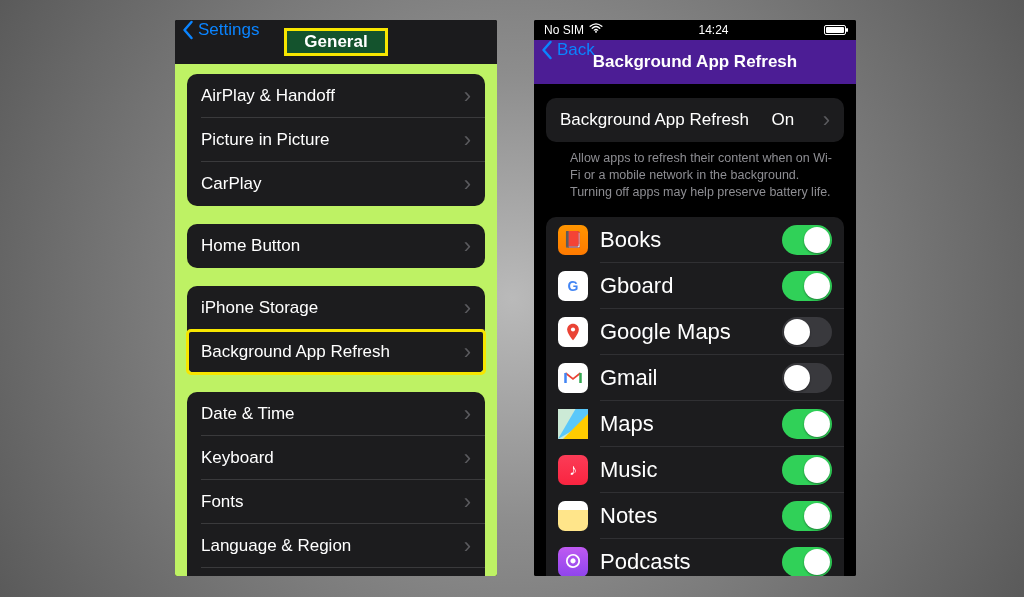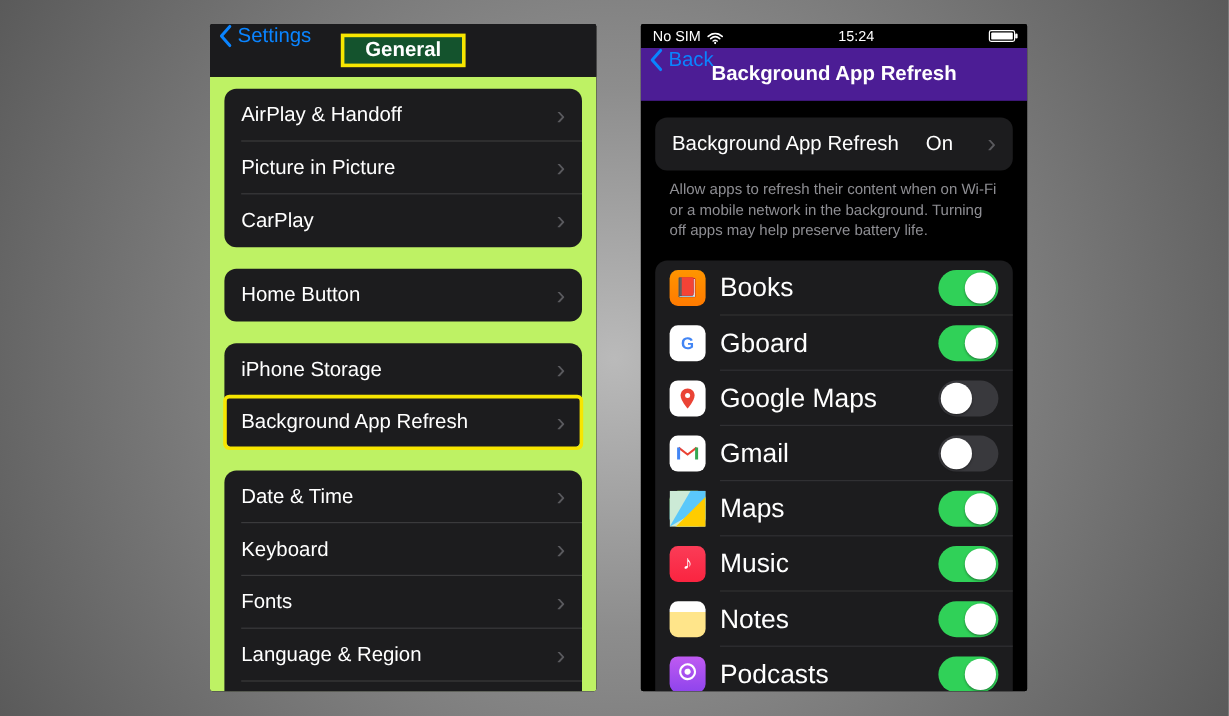--- a/index.html
+++ b/index.html
@@ -22,26 +22,26 @@
   .group:first-child{ margin-top:6px;}
   .row { height: 44px; display:flex; align-items:center; padding: 0 14px; position:relative; font-size: 17px; color:#fff; }
   .row:not(:last-child)::after{
     content:""; position:absolute; left:14px; right:0; bottom:0; height:1px; background:#3a3a3c;
   }
   .row .chev { margin-left:auto; color:#5a5a5e; font-size:22px; line-height:0;}
   .row.hl{ outline:3px solid #f7e600; outline-offset:-2px; border-radius:4px; }
 
   
   .statusbar { height: 20px; display:flex; align-items:center; justify-content:space-between; padding: 0 10px; font-size:12px; background:#000; }
-  .statusbar .sb-left, .statusbar .sb-right { display:flex; align-items:flex-end; gap:5px; }
+  .statusbar .sb-left, .statusbar .sb-right { display:flex; align-items:flex-start; gap:5px; }
   .sb-batt { width:22px; height:10px; border:1px solid #fff; border-radius:2px; position:relative;}
   .sb-batt::after{content:""; position:absolute; right:-3px; top:2px; width:2px; height:4px; background:#fff; border-radius:1px;}
   .sb-batt .fill{ position:absolute; left:1px; top:1px; bottom:1px; right:1px; background:#fff; border-radius:1px;}
 
-  .footer-text { padding: 8px 24px 12px 24px; font-size: 12.5px; color:#8e8e93; line-height:1.35; }
+  .footer-text { padding: 8px 24px 12px 24px; font-size: 12.5px; color:#8e8e93; line-height:1.35;margin-left:12px; }
 
   .app-row { height: 46px; display:flex; align-items:center; padding:0 12px; position:relative; }
   .app-row:not(:last-child)::after{
     content:""; position:absolute; left:54px; right:0; bottom:0; height:1px; background:#303033;
   }
   .app-icon { width:30px; height:30px; border-radius:7px; margin-right:12px; display:flex; align-items:center; justify-content:center; font-size:16px; font-weight:700; color:#fff; flex-shrink:0;}
   .app-label { font-size:22px; color:#fff; }
   .toggle { margin-left:auto; width:50px; height:30px; border-radius:15px; position:relative; background:#39393d; }
   .toggle .knob{ position:absolute; top:2px; width:26px; height:26px; border-radius:50%; background:#fff; box-shadow:0 1px 2px rgba(0,0,0,.4);}
   .toggle.on{ background:#30d158; }
@@ -136,21 +136,21 @@
 
 <div class="phone right">
   <div class="statusbar">
     <div class="sb-left">
       <span>No SIM</span>
       <svg class="wifi-ic" viewBox="0 0 16 12">
           <path d="M8 11 L8 11 M1 4 Q8 -2 15 4 M3.5 6.3 Q8 2 12.5 6.3 M6 8.6 Q8 7 10 8.6" stroke="#fff" stroke-width="1.6" fill="none" stroke-linecap="round"></path>
           <circle cx="8" cy="10.3" r="1" fill="#fff"></circle>
         </svg>
     </div>
-    <span>15:24</span>
+    <span>14:24</span>
     <div class="sb-right">
       <div class="sb-batt">
           <div class="fill"></div>
         </div>
     </div>
   </div>
 
   <div class="navbar" style="background:#4c1d95;">
     <div class="nav-back">
       <svg viewBox="0 0 12 20">

